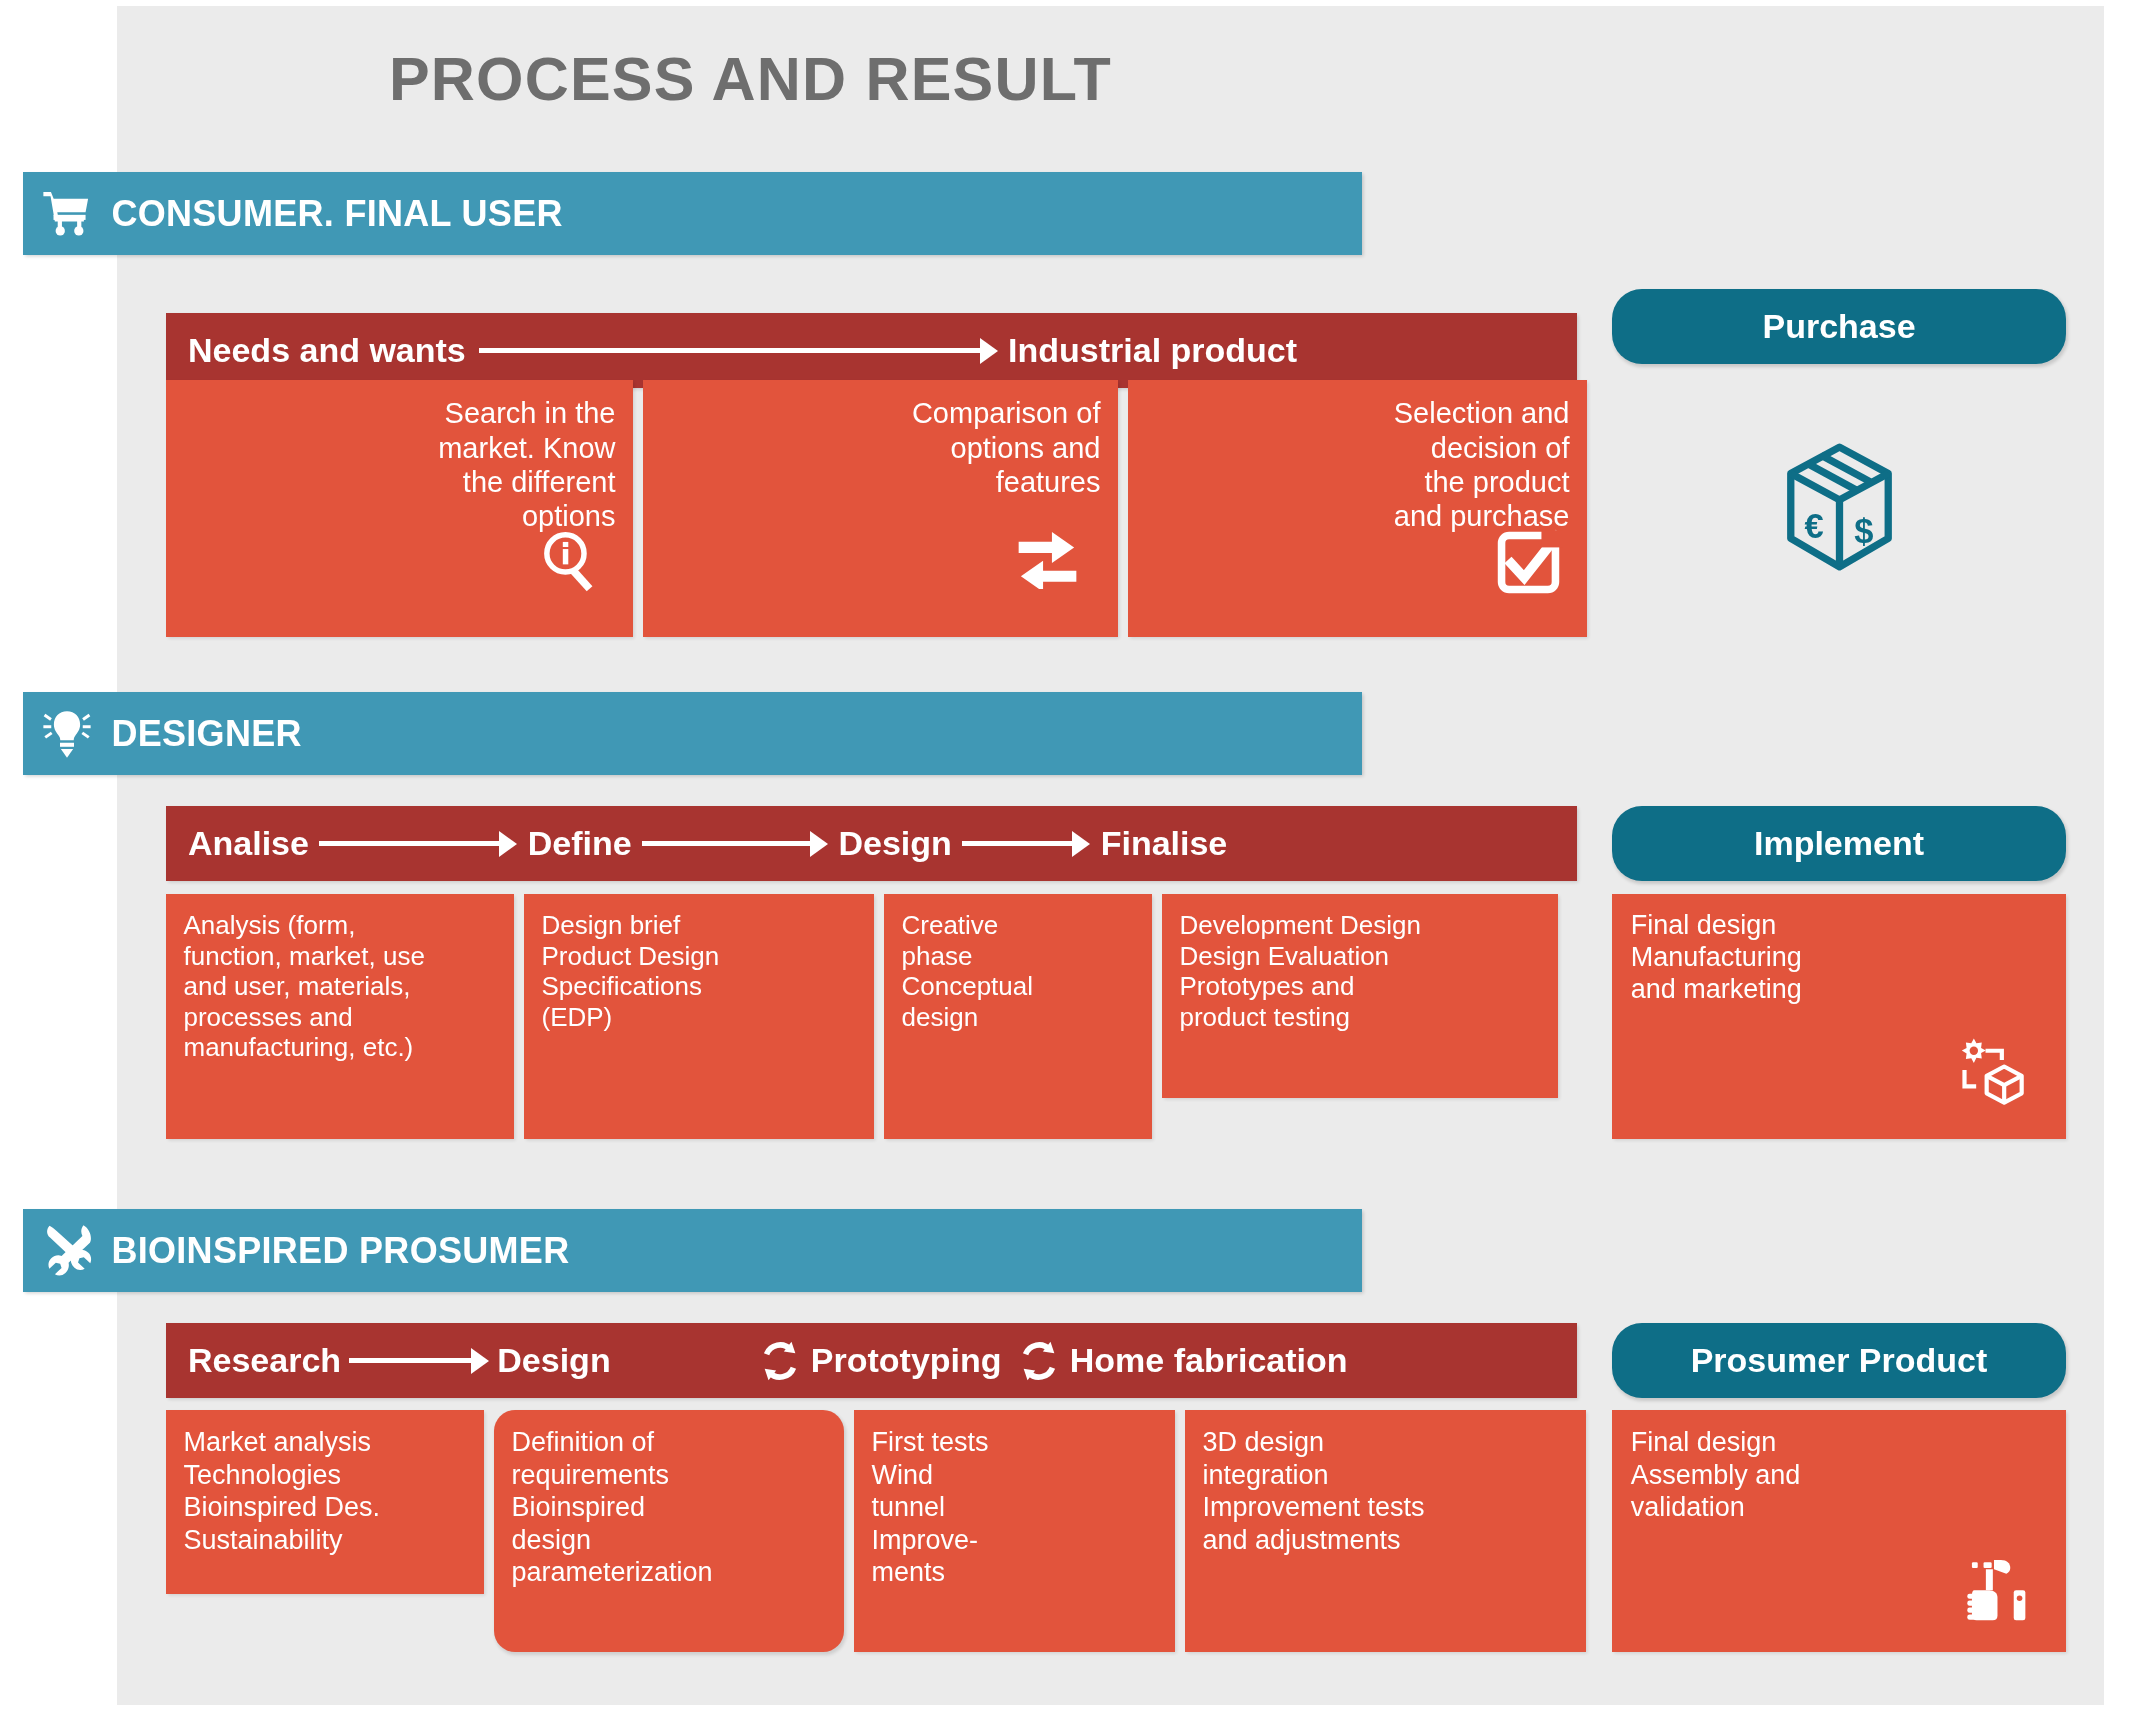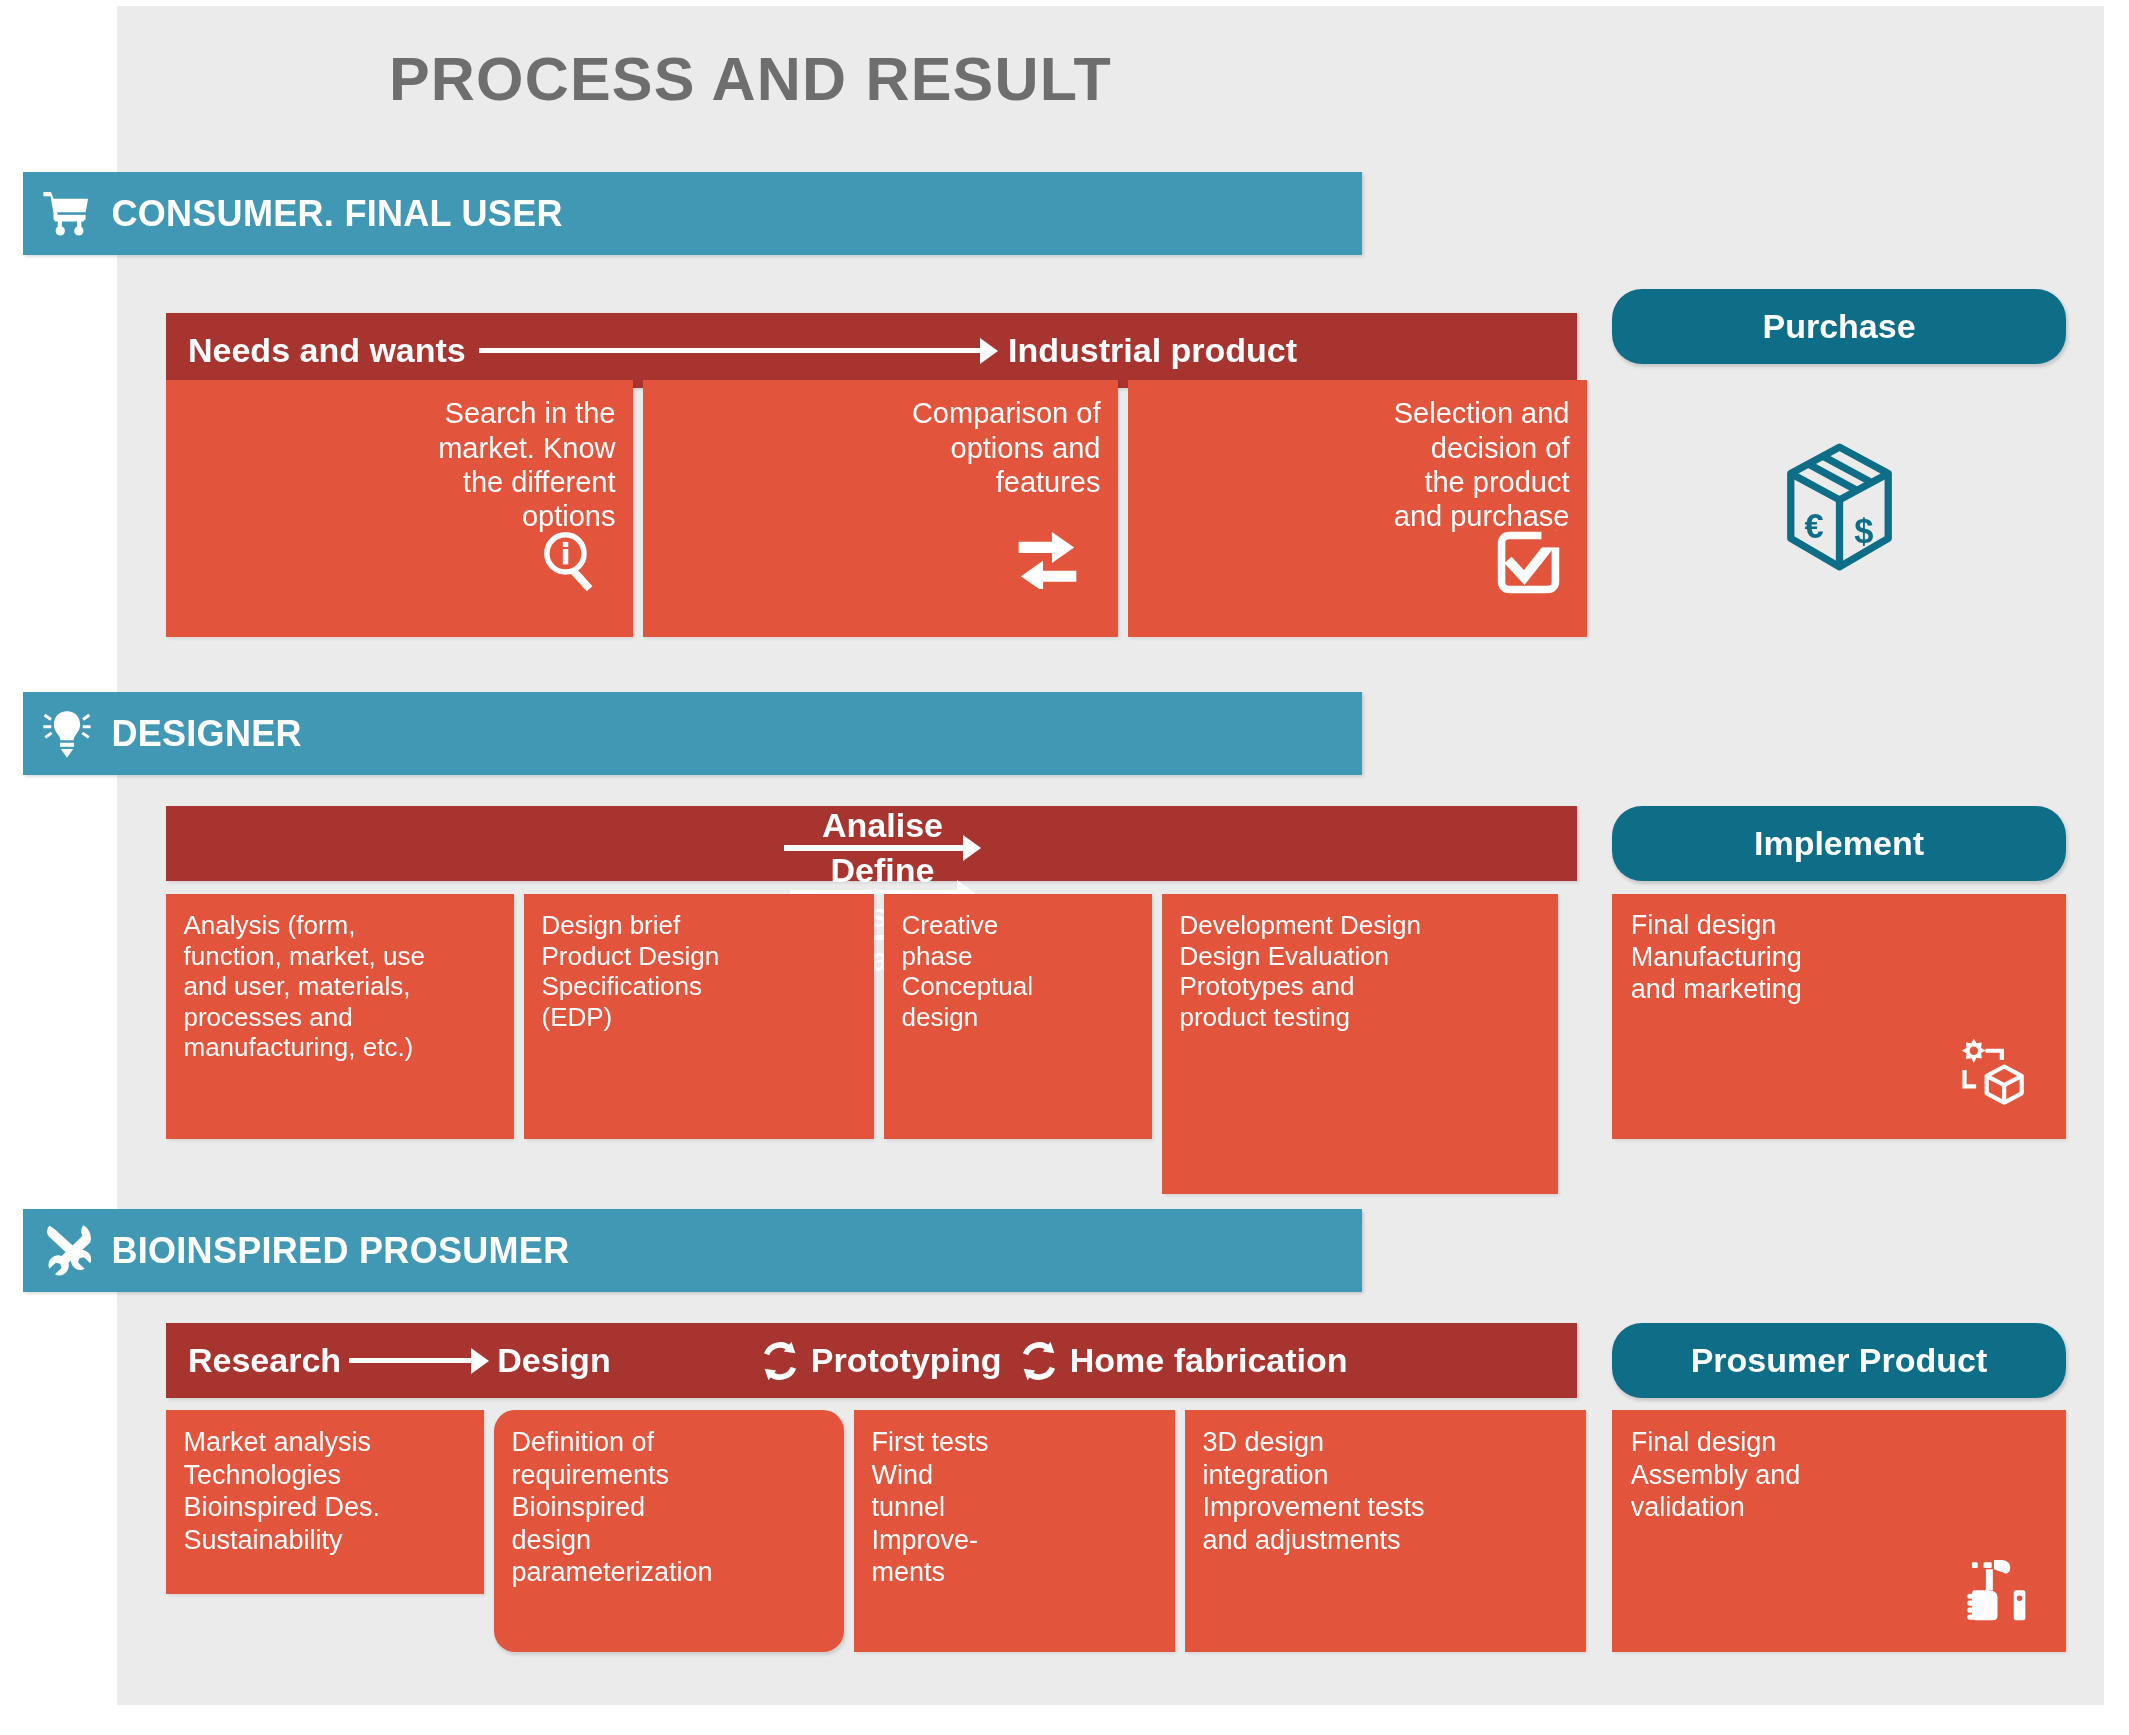--- a/index.html
+++ b/index.html
@@ -205,21 +205,21 @@
           <rect x="6" y="32" width="9" height="3.4" transform="rotate(-35 10 33)"></rect>
           <rect x="49" y="11" width="9" height="3.4" transform="rotate(-35 54 12)"></rect>
           <rect x="50" y="22" width="9" height="3.4"></rect>
           <rect x="49" y="32" width="9" height="3.4" transform="rotate(35 54 33)"></rect>
         </g>
       </svg>
     </span>
     <span class="nm">DESIGNER</span>
   </div>
 
-  <div class="phasebar" style="top:806px;flex-direction:column;">
+  <div class="phasebar" style="top:806px;">
     <span class="lbl">Analise</span>
     <span class="arrow" style="margin:0 10.5px;">
       <span class="shaft" style="width:181px"></span>
         <span class="head"></span>
     </span>
     <span class="lbl">Define</span>
     <span class="arrow" style="margin:0 10.5px;">
       <span class="shaft" style="width:169px"></span>
         <span class="head"></span>
     </span>
@@ -248,21 +248,21 @@
 (EDP)</span>
     </div>
 
     <div class="cell" style="width:268px;height:245px;font-size:26px;line-height:1.17;">
       <span class="txt">Creative
 phase
 Conceptual
 design</span>
     </div>
 
-    <div class="cell" style="width:396px;height:300px;font-size:26px;line-height:1.17;">
+    <div class="cell" style="width:396px;height:204px;font-size:26px;line-height:1.17;">
       <span class="txt">Development Design
 Design Evaluation
 Prototypes and
 product testing</span>
     </div>
   </div>
 
   <div class="resulthdr" style="top:806px;">
     <span>Implement</span>
   </div>

